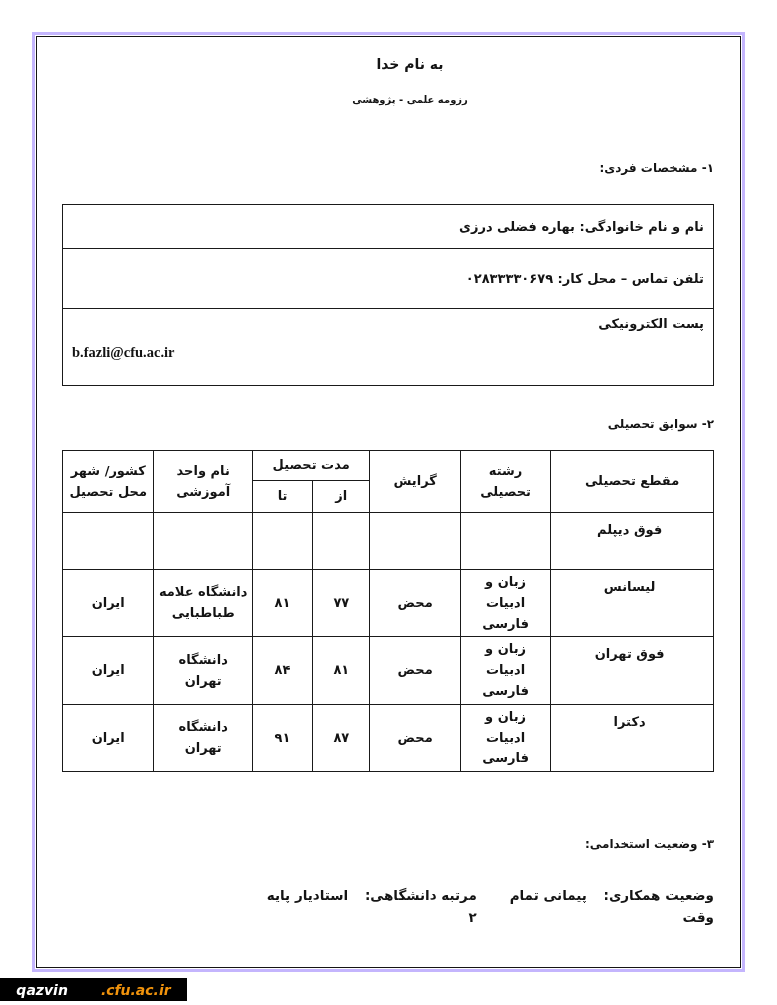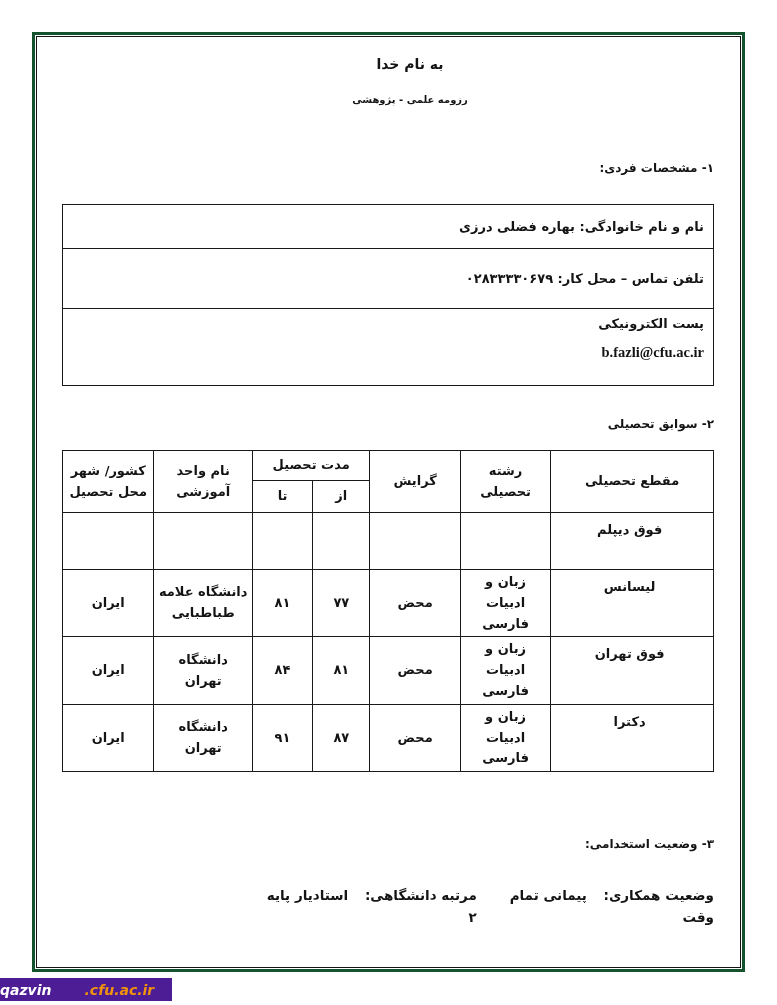--- a/index.html
+++ b/index.html
@@ -3,21 +3,21 @@
 <meta charset="utf-8">
 <style>
   html,body{margin:0;padding:0;background:#ffffff;}
   body{
     width:777px;height:1005px;position:relative;overflow:hidden;
     font-family:"DejaVu Sans",sans-serif;color:#141414;
     -webkit-font-smoothing:antialiased;
   }
   
   .frame{position:absolute;left:32px;top:32px;width:713px;height:940px;
-         border:3px solid #14532d;box-sizing:border-box;}
+         border:3px solid #c4b5fd;box-sizing:border-box;}
   .frame-inner{position:absolute;inset:1px;border:1px solid #141414;}
   .content{position:absolute;inset:0;padding:0 26px 0 25px;direction:rtl;box-sizing:border-box;}
 
   .doc-header{margin-top:15px;text-align:center;transform:translateX(22px);}
   .bismillah{font-size:14px;font-weight:bold;line-height:24px;}
   .doc-title{font-size:10px;font-weight:bold;line-height:24px;margin-top:12px;}
 
   .section-heading{font-size:12px;font-weight:bold;text-align:right;line-height:24px;}
   .h1{margin-top:44px;}
   .h2{margin-top:26px;}
@@ -26,43 +26,43 @@
   table{border-collapse:collapse;width:100%;table-layout:fixed;}
   td,th{border:1px solid #1a1a1a;font-size:13px;font-weight:bold;box-sizing:border-box;}
 
   
   .personal-table{margin-top:24px;}
   .personal-table td{text-align:right;vertical-align:middle;padding:4px 9px;}
   .pt-r1{height:44px;}
   .pt-r2{height:60px;}
   .pt-r3{height:77px;margin-top:12px;}
   .pt-r3 td{vertical-align:top;padding-top:7px;}
-  .email{direction:ltr;text-align:right;font-family:"Liberation Serif","DejaVu Serif",serif;
+  .email{direction:ltr;text-align:left;font-family:"Liberation Serif","DejaVu Serif",serif;
          font-weight:bold;font-size:14.5px;margin-top:13px;}
 
   
   .edu-table{margin-top:14px;}
   .edu-table th{text-align:center;vertical-align:middle;padding:2px 3px;line-height:1.55;}
   .edu-table td{text-align:center;vertical-align:middle;padding:2px 4px;line-height:1.6;}
   .edu-hr1{height:30px;}
   .edu-hr2{height:32px;}
   .edu-r0{height:57px;}
   .edu-r1{height:54px;}
   .edu-r2{height:51px;}
   .edu-r3{height:55px;}
   .edu-table td.degree-cell{text-align:center;vertical-align:top;padding:7px 9px 2px 4px;}
 
   
   .emp-row{margin-top:28px;display:flex;justify-content:space-between;
            padding-left:195px;font-size:13.5px;font-weight:bold;line-height:22px;}
   .emp-label{margin-left:12px;}
 
   
-  .watermark{position:absolute;left:0;top:978px;width:172px;height:23px;
-             background:#4c1d95;display:flex;align-items:center;justify-content:flex-start;
+  .watermark{position:absolute;left:0;top:978px;width:187px;height:23px;
+             background:#000000;display:flex;align-items:center;justify-content:center;
              font-style:italic;font-weight:bold;font-size:14px;direction:ltr;
              font-family:"DejaVu Sans",sans-serif;}
   .wm-prefix{color:#ffffff;}
   .wm-suffix{color:#f1930c;margin-left:33px;}
 </style>
 </head>
 <body>
 
 <div class="frame">
   <div class="frame-inner">

